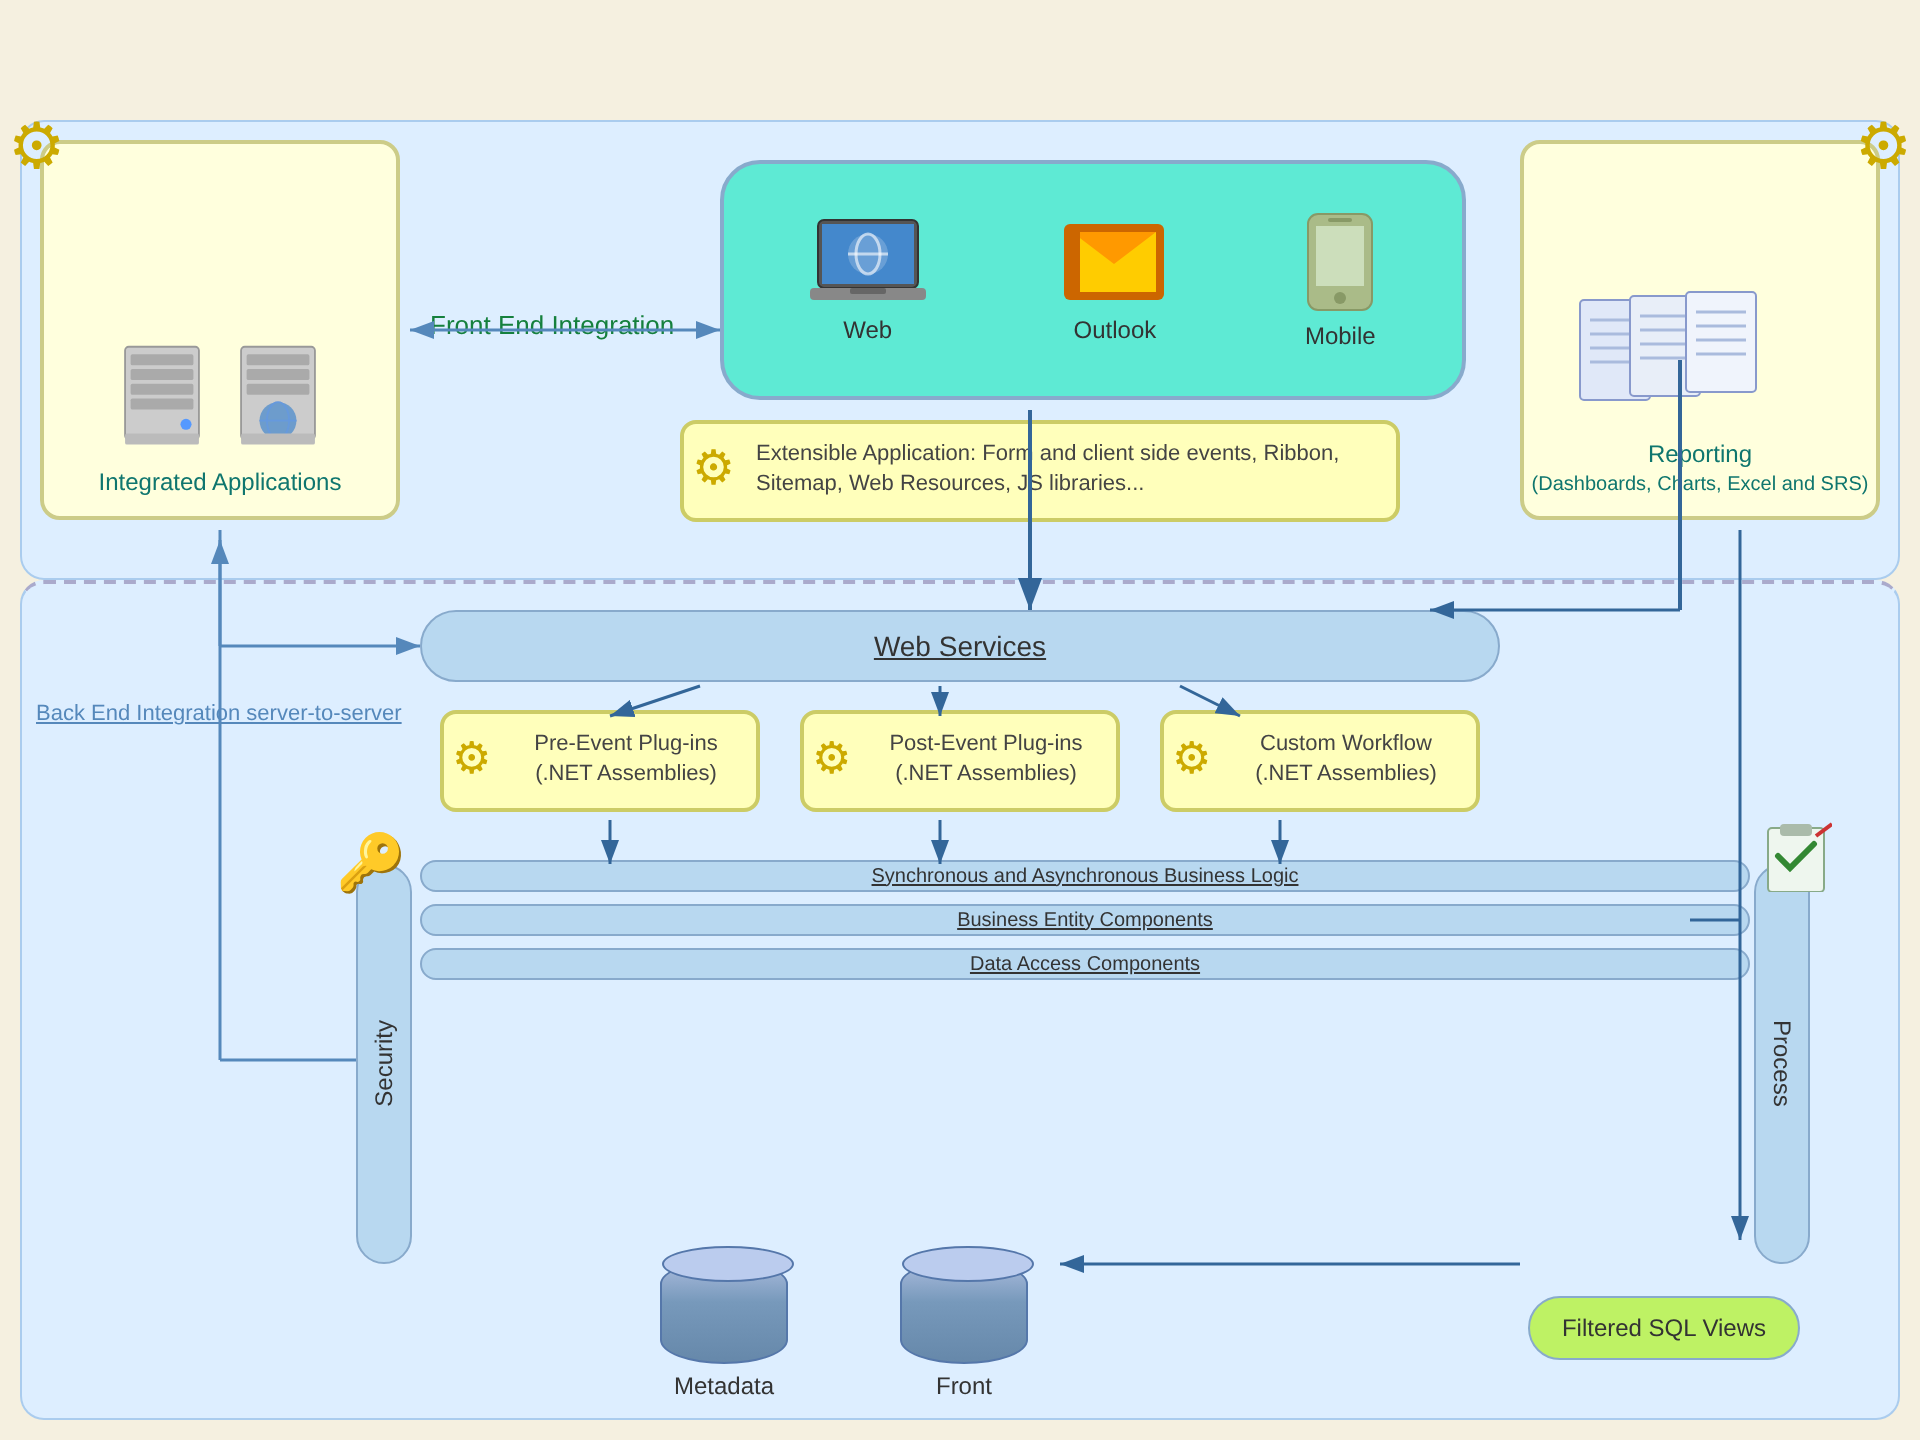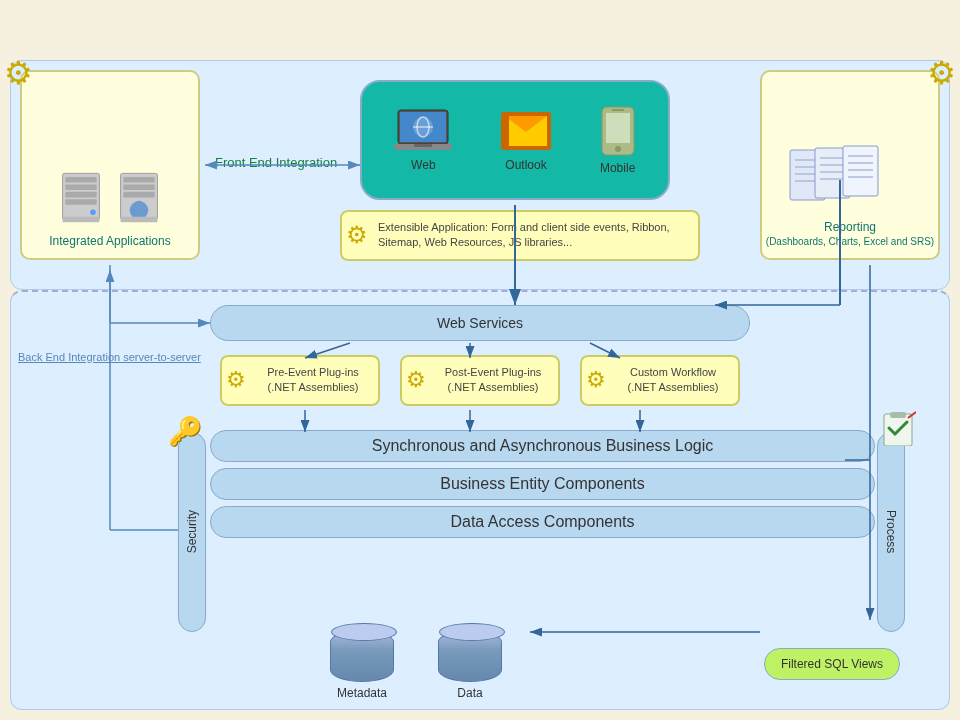--- a/index.html
+++ b/index.html
@@ -100,23 +100,23 @@
       right: -18px;
       font-size: 32px;
       color: #ccaa00;
     }
 
     
     .client-box {
       position: absolute;
       top: 80px;
       left: 360px;
-      width: 310px;
+      width: 373px;
       height: 120px;
-      background: #14b8a6;
+      background: #5eead4;
       border: 2px solid #88aacc;
       border-radius: 20px;
       display: flex;
       flex-direction: row;
       align-items: center;
       justify-content: space-around;
       padding: 10px;
     }
 
     .client-item {
@@ -160,20 +160,21 @@
       right: 210px;
       height: 36px;
       background: #b8d8f0;
       border: 1px solid #88aacc;
       border-radius: 18px;
       display: flex;
       align-items: center;
       justify-content: center;
       font-size: 14px;
       color: #333;
+      text-decoration: underline;
     }
 
     
     .backend-label {
       position: absolute;
       top: 350px;
       left: 18px;
       color: #5588bb;
       font-size: 11px;
       line-height: 1.4;
@@ -216,30 +217,31 @@
     
     .platform-area {
       position: absolute;
       top: 430px;
       left: 210px;
       right: 85px;
       bottom: 85px;
     }
 
     .platform-bar {
-      height: 32px;
+      height: 16px;
       background: #b8d8f0;
       border: 1px solid #88aacc;
       border-radius: 16px;
       display: flex;
       align-items: center;
       justify-content: center;
-      font-size: 16px;
+      font-size: 10px;
       color: #333;
       margin-bottom: 6px;
+      text-decoration: underline;
     }
 
     
     .security-label {
       position: absolute;
       top: 432px;
       left: 178px;
       width: 28px;
       height: 200px;
       display: flex;
@@ -293,21 +295,21 @@
       right: 44px;
       font-size: 28px;
     }
 
     
     .db-area {
       position: absolute;
       bottom: 20px;
       left: 330px;
       display: flex;
-      gap: 44px;
+      gap: 56px;
       align-items: flex-end;
     }
 
     .db-item {
       display: flex;
       flex-direction: column;
       align-items: center;
       gap: 4px;
       font-size: 12px;
       color: #333;
@@ -527,21 +529,21 @@
     </div>
   </div>
 
   <div class="db-area">
     <div class="db-item">
       <div class="db-cylinder"></div>
       <span>Metadata</span>
     </div>
     <div class="db-item">
       <div class="db-cylinder"></div>
-      <span>Data</span>
+      <span>Front</span>
     </div>
   </div>
 
   <div class="filtered-sql">
     <span>Filtered SQL Views</span>
   </div>
 
   <svg class="arrows-overlay">
 
     <defs>

